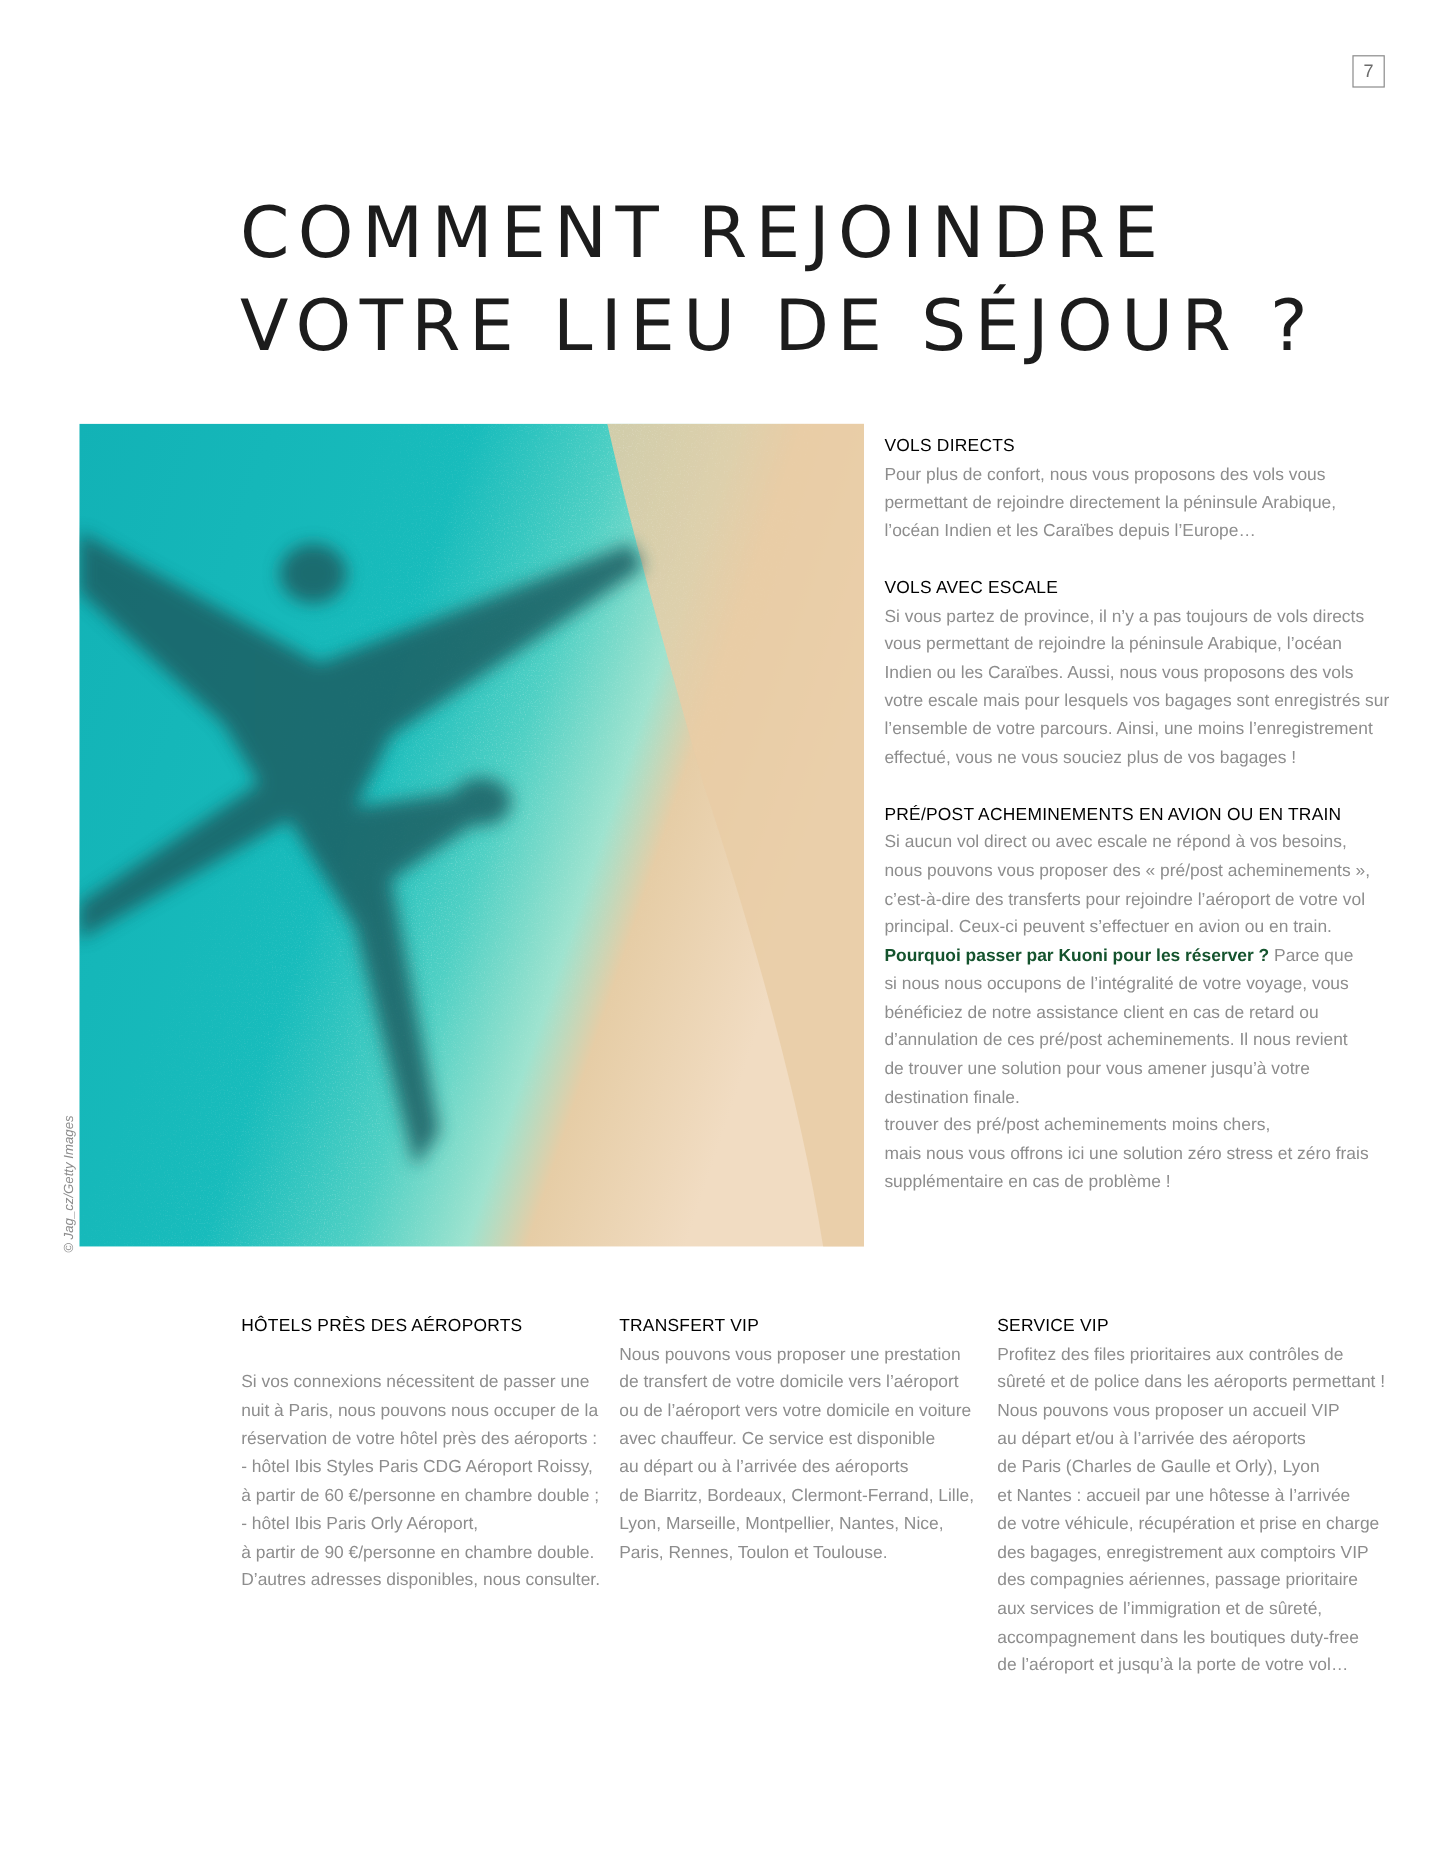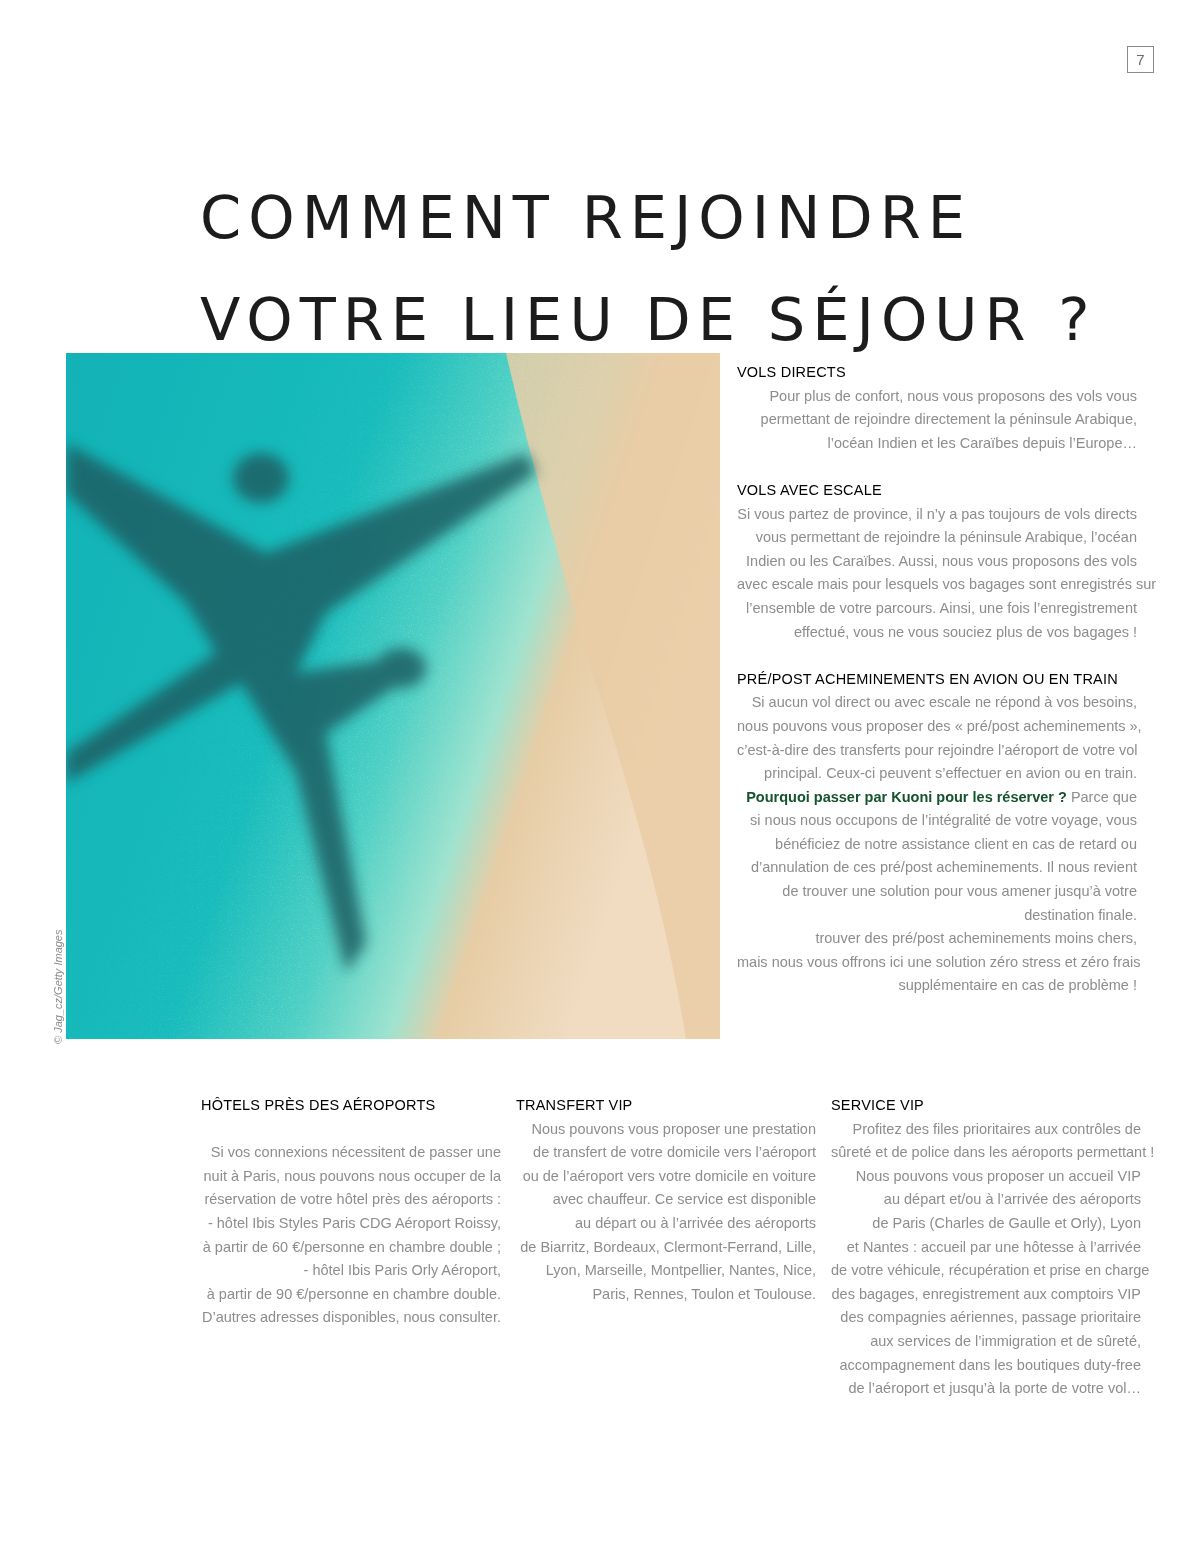--- a/index.html
+++ b/index.html
@@ -1,25 +1,25 @@
 <!DOCTYPE html>
 <html><head>
 <meta charset="utf-8">
 <style>
   html, body { margin: 0; padding: 0; background: #ffffff; }
   body { width: 1200px; height: 1563px; position: relative; overflow: hidden; font-family: "DejaVu Sans", sans-serif; }
   .page-num { position: absolute; left: 1127px; top: 46px; width: 27px; height: 27px; border: 1px solid #8a8a8a; box-sizing: border-box; color: #6b6b6b; font-size: 15px; text-align: center; line-height: 26px; font-family: "Liberation Sans", sans-serif; }
   .title { position: absolute; left: 200px; top: 155px; margin: 0; font-family: "DejaVu Sans", sans-serif; font-weight: normal; font-size: 59px; letter-spacing: 7px; line-height: 78px; color: #1c1c1c; }
-  .title span { display: block; margin-top: 24px; }
+  .title span { display: block; }
   .photo { position: absolute; left: 66px; top: 353px; width: 654px; height: 686px; overflow: hidden; }
   .photo svg { display: block; }
   .credit { position: absolute; left: 52px; top: 1044px; transform: rotate(-90deg); transform-origin: left top; font-size: 11px; font-style: italic; color: #8c8c8c; white-space: nowrap; font-family: "Liberation Sans", sans-serif; }
   .col { position: absolute; font-family: "Liberation Sans", sans-serif; font-size: 14.5px; line-height: 23.6px; color: #8d8d8d; }
   .col h3 { margin: 0; font-size: 14.5px; font-weight: normal; color: #000000; letter-spacing: 0.2px; line-height: 23.6px; }
-  .col p { margin: 0; text-align: right; }
+  .col p { margin: 0; }
   .col .line { display: block; white-space: nowrap; }
   .col b { color: #14532d; font-weight: bold; }
   .section { margin-bottom: 23.6px; }
   .right-col { left: 737px; top: 361px; width: 400px; }
   .bottom1 { left: 201px; top: 1094px; width: 300px; }
   .bottom2 { left: 516px; top: 1094px; width: 300px; }
   .bottom3 { left: 831px; top: 1094px; width: 310px; }
 </style>
 </head>
 <body>
@@ -80,22 +80,22 @@
       <span class="line">permettant de rejoindre directement la péninsule Arabique,</span>
       <span class="line">l’océan Indien et les Caraïbes depuis l’Europe…</span>
     </p>
   </div>
   <div class="section">
     <h3>VOLS AVEC ESCALE</h3>
     <p>
       <span class="line">Si vous partez de province, il n’y a pas toujours de vols directs</span>
       <span class="line">vous permettant de rejoindre la péninsule Arabique, l’océan</span>
       <span class="line">Indien ou les Caraïbes. Aussi, nous vous proposons des vols</span>
-      <span class="line">avec escale mais pour lesquels vos bagages sont enregistrés sur</span>
-      <span class="line">l’ensemble de votre parcours. Ainsi, une fois l’enregistrement</span>
+      <span class="line">votre escale mais pour lesquels vos bagages sont enregistrés sur</span>
+      <span class="line">l’ensemble de votre parcours. Ainsi, une moins l’enregistrement</span>
       <span class="line">effectué, vous ne vous souciez plus de vos bagages !</span>
     </p>
   </div>
   <div class="section">
     <h3>PRÉ/POST ACHEMINEMENTS EN AVION OU EN TRAIN</h3>
     <p>
       <span class="line">Si aucun vol direct ou avec escale ne répond à vos besoins,</span>
       <span class="line">nous pouvons vous proposer des « pré/post acheminements »,</span>
       <span class="line">c’est-à-dire des transferts pour rejoindre l’aéroport de votre vol</span>
       <span class="line">principal. Ceux-ci peuvent s’effectuer en avion ou en train.</span>

